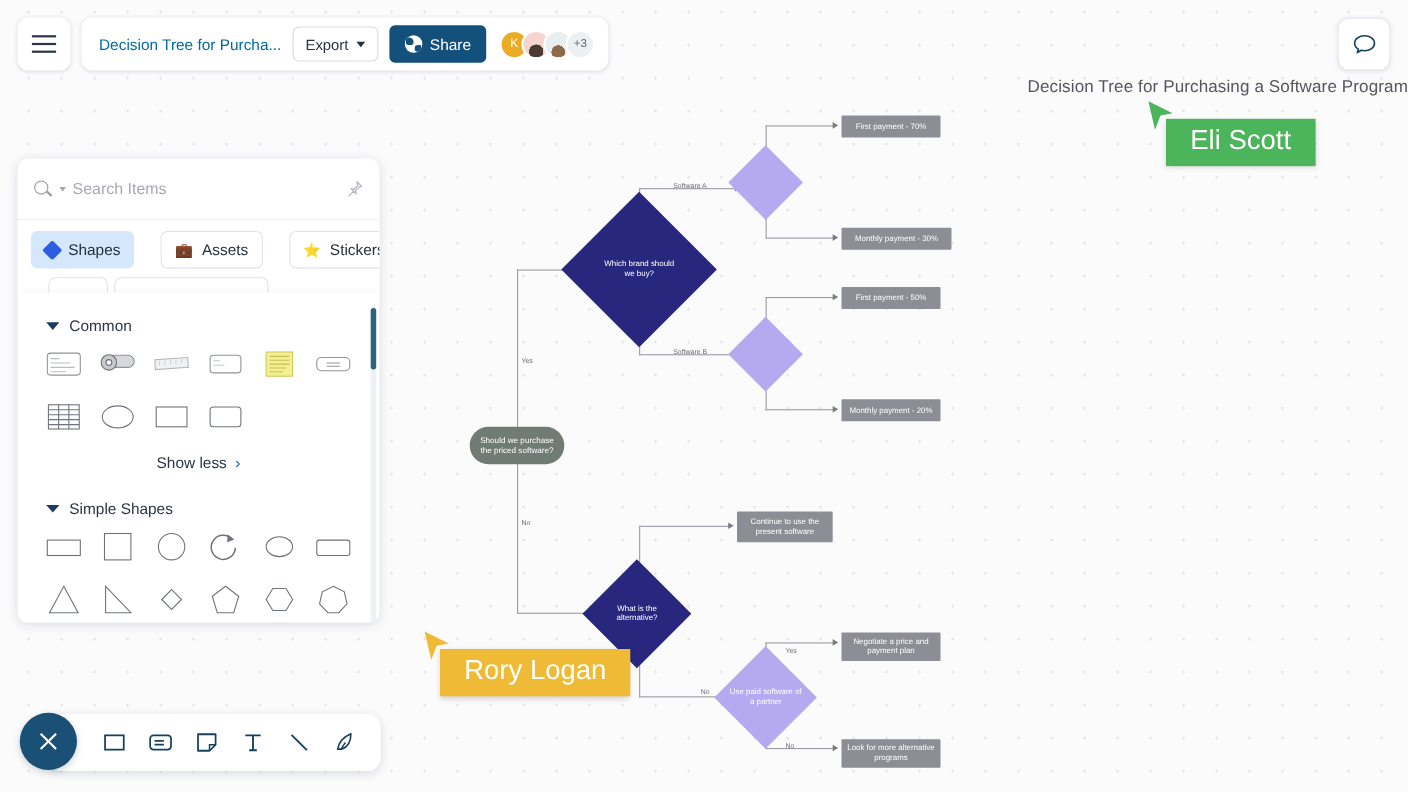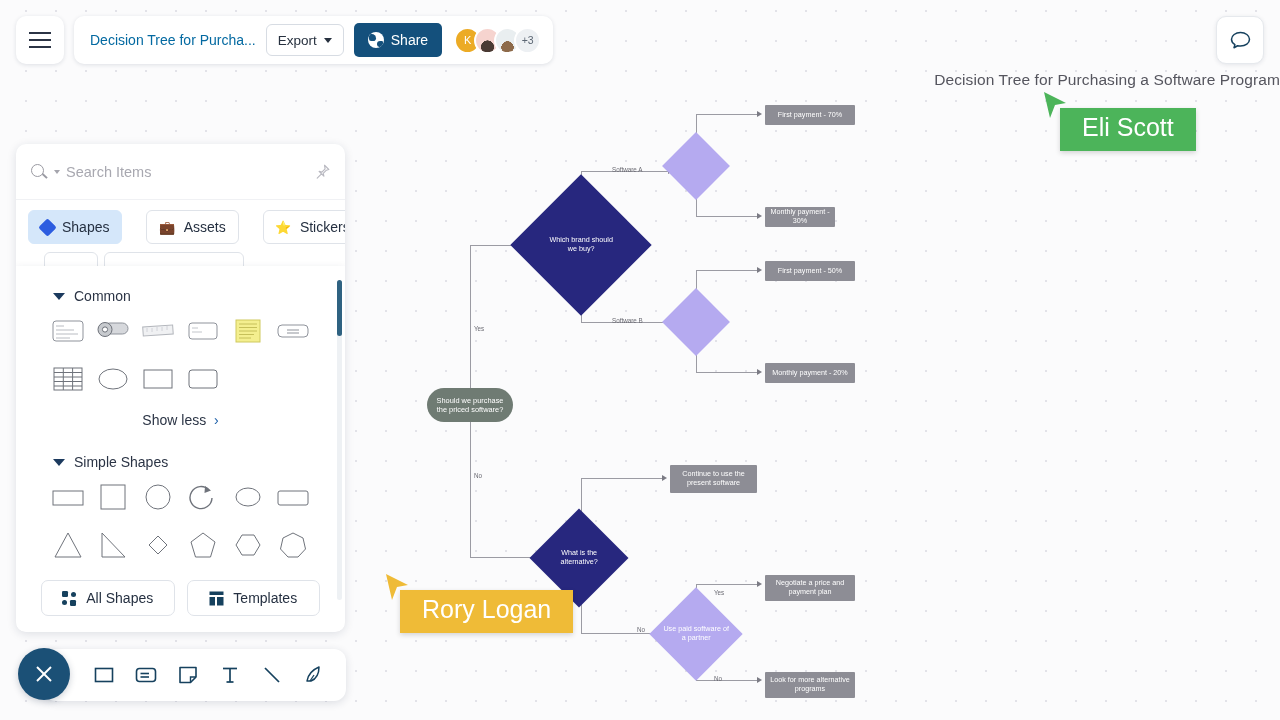--- a/index.html
+++ b/index.html
@@ -175,21 +175,21 @@
   .ghost-pill {
     position: absolute; top: 0; height: 26px;
     border: 1px solid #dfe3e9; border-radius: 6px; background: #fff;
   }
   .ghost-pill.a { left: 28px; width: 54px; }
   .ghost-pill.b { left: 88px; width: 140px; }
 
   .dropdown {
     position: relative; background: #ffffff; margin-top: -6px;
     box-shadow: 0 2px 8px rgba(25,40,70,.10);
-    padding: 12px 11px 0;
+    padding: 12px 0 0;
   }
   .sec-head {
     display: flex; align-items: center; gap: 9px;
     padding: 10px 14px 8px 26px; font-size: 14px; color: #2b3445; cursor: pointer;
   }
   .tri { width: 0; height: 0; border-left: 6px solid transparent; border-right: 6px solid transparent; border-top: 7px solid #1c3a5e; }
   .shape-grid {
     display: grid; grid-template-columns: repeat(6, 1fr);
     row-gap: 14px; padding: 2px 18px 4px;
     justify-items: center; align-items: center;
@@ -317,21 +317,21 @@
           <span></span>
         </div>
 
       <div class="node diamond-lilac dshape" style="left:672px; top:298px; width:48px; height:48px;">
           <span></span>
         </div>
 
       <div class="node rect-gray" style="left:765px; top:105px; width:90px; height:20px;">
         <span>First payment - 70%</span>
       </div>
-      <div class="node rect-gray" style="left:765px; top:207px; width:70px; height:20px;">
+      <div class="node rect-gray" style="left:765px; top:207px; width:100px; height:20px;">
         <span>Monthly payment - 30%</span>
       </div>
       <div class="node rect-gray" style="left:765px; top:261px; width:90px; height:20px;">
         <span>First payment - 50%</span>
       </div>
       <div class="node rect-gray" style="left:765px; top:363px; width:90px; height:20px;">
         <span>Monthly payment - 20%</span>
       </div>
 
       <div class="node rect-gray" style="left:670px; top:465px; width:87px; height:28px;">
@@ -606,39 +606,20 @@
               <polygon points="8,3 20,3 26,13 20,23 8,23 2,13" fill="#fff" stroke="#6f737b"></polygon>
             </svg>
         </div>
         <div class="shape-cell">
           <svg width="28" height="28" viewBox="0 0 28 28">
               <polygon points="14,2 24,7 26.5,18 19,26 9,26 1.5,18 4,7" fill="#fff" stroke="#6f737b"></polygon>
             </svg>
         </div>
       </div>
 
-      <div class="btn-row">
-        <div class="wide-btn">
-          <svg width="15" height="15" viewBox="0 0 15 15">
-            <rect x="0" y="0" width="6" height="6" rx="1.2" fill="#16415e"></rect>
-              <rect x="9" y="1" width="5" height="5" rx="2.5" fill="#16415e"></rect>
-            <rect x="0" y="9" width="5" height="5" rx="2.5" fill="#16415e"></rect>
-              <rect x="8" y="9" width="6" height="6" rx="1.2" fill="#16415e"></rect>
-          </svg>
-          <span>All Shapes</span>
-        </div>
-        <div class="wide-btn">
-          <svg width="15" height="15" viewBox="0 0 15 15">
-            <rect x="0.5" y="0.5" width="14" height="3.5" fill="#16415e"></rect>
-            <rect x="0.5" y="6" width="5.5" height="8.5" fill="#16415e"></rect>
-            <rect x="8" y="6" width="6.5" height="8.5" fill="#16415e"></rect>
-          </svg>
-          <span>Templates</span>
-        </div>
-      </div>
     </div>
   </div>
 
   <div class="dock">
     <div class="dock-btn">
       <svg width="22" height="22" viewBox="0 0 22 22">
           <rect x="2.5" y="4.5" width="17" height="13" fill="none" stroke="#16415e" stroke-width="1.6"></rect>
         </svg>
     </div>
     <div class="dock-btn">

